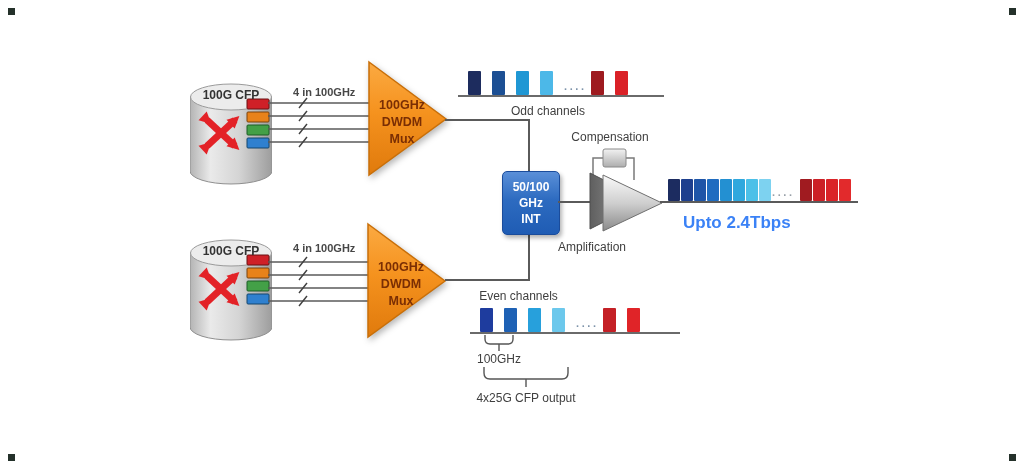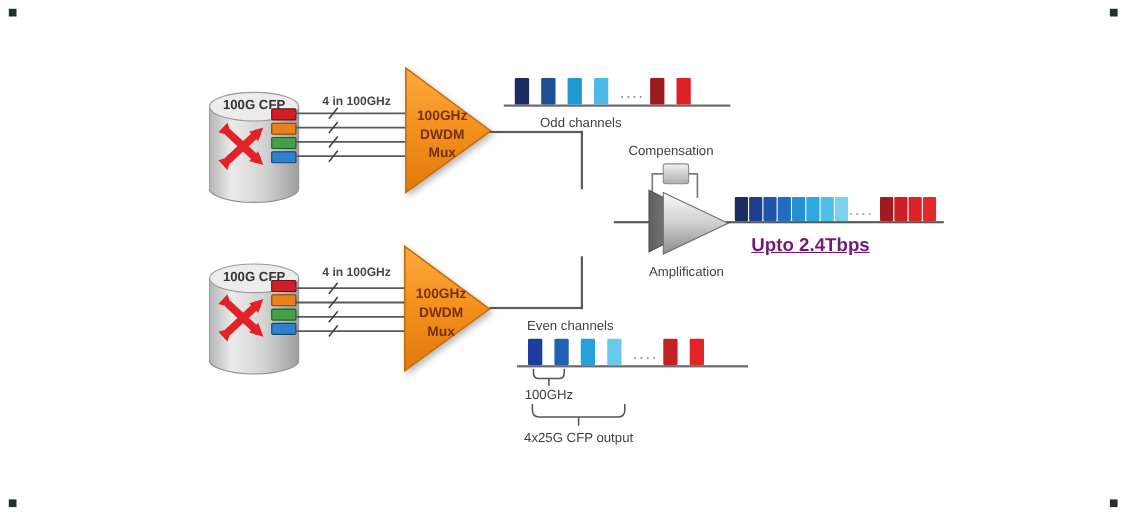--- a/index.html
+++ b/index.html
@@ -13,21 +13,21 @@
   .mux-label{width:66px;text-align:center;font-weight:bold;font-size:12.5px;line-height:17px;
              color:#7a2e04;white-space:pre-line;}
   .mux-shadow{filter:drop-shadow(2px 3px 3px rgba(0,0,0,.28));}
   .int-box{position:absolute;left:502px;top:171px;width:56px;height:62px;
            background:linear-gradient(180deg,#5a8fd8,#2d6bc0 45%,#1f5cb4);
            border:1px solid #1a4c9c;border-radius:5px;color:#fff;font-weight:bold;
            font-size:12px;line-height:16px;text-align:center;white-space:pre-line;
            box-shadow:2px 3px 4px rgba(0,0,0,.3);display:flex;align-items:center;justify-content:center;}
   .chan-label{font-size:12px;color:#3f3f3f;text-align:center;}
   .small-label{font-size:12px;color:#3f3f3f;text-align:center;}
-  .throughput{font-size:17px;font-weight:600;color:#701a75;text-decoration:underline;}
+  .throughput{font-size:17px;font-weight:600;color:#3b82f6;}
   .spectrum{position:absolute;display:flex;align-items:flex-end;}
   .spectrum.spaced{border-bottom:2px solid #6a6a6a;padding-left:10px;height:24px;}
   .spectrum.spaced .sbar{width:13px;height:24px;margin-right:11px;}
   .sbar{display:block;flex:none;border-radius:1px;}
   .gap-dots{color:#7d93aa;font-size:11px;font-weight:bold;letter-spacing:2px;
             line-height:10px;padding:0 4px 1px 0;flex:none;}
   .spectrum.contig{height:22px;}
   .spectrum.contig .sbar{width:12px;height:22px;margin-right:1px;}
   .spectrum.contig .gap-dots{color:#98a0a8;padding-right:5px;}
   .corner-mark{position:absolute;width:7px;height:7px;background:#24312a;}
@@ -101,21 +101,21 @@
 
   <div class="spectrum spaced" style="left:458px;top:71px;width:196px">
       <span class="sbar" style="background: rgb(29, 44, 94);"></span>
       <span class="sbar" style="background: rgb(28, 79, 148);"></span>
       <span class="sbar" style="background: rgb(31, 151, 212);"></span>
       <span class="sbar" style="background: rgb(76, 184, 232);"></span>
       <span class="gap-dots">····</span>
       <span class="sbar" style="background: rgb(158, 26, 31);"></span>
       <span class="sbar" style="background: rgb(218, 33, 39);"></span>
     </div>
-  <div class="lbl chan-label" style="left:468px;top:104px;width:120px">Odd channels</div>
+  <div class="lbl chan-label" style="left:488px;top:104px;width:120px">Odd channels</div>
 
   <div class="line" style="left:445px;top:119px;width:85px;height:2px"></div>
   <div class="line" style="left:528px;top:119px;width:2px;height:53px"></div>
 
   <svg class="abs" style="left:190px;top:238px" width="82" height="104">
     <path d="M0,15 v74 a41,13 0 0 0 82,0 v-74 z" fill="url(#cylBody)" stroke="#8f8f8f"></path>
     <ellipse cx="41" cy="15" rx="40.5" ry="13" fill="#ececec" stroke="#9a9a9a"></ellipse>
     <g stroke="#e32227" stroke-width="7" marker-start="url(#ah)" marker-end="url(#ah)">
       <line x1="17" y1="38" x2="45" y2="64"></line>
       <line x1="17" y1="64" x2="45" y2="38"></line>
@@ -169,20 +169,23 @@
   <svg class="abs" style="left:483px;top:335px" width="32" height="17">
     <path d="M2,0 V4 Q2,9 7,9 H25 Q30,9 30,4 V0 M16,9 V16" stroke="#555" stroke-width="1.4" fill="none"></path>
   </svg>
   <div class="lbl small-label" style="left:473px;top:352px;width:52px">100GHz</div>
 
   <svg class="abs" style="left:482px;top:367px" width="90" height="22">
     <path d="M2,0 V6 Q2,12 8,12 H80 Q86,12 86,6 V0 M44,12 V20" stroke="#555" stroke-width="1.4" fill="none"></path>
   </svg>
   <div class="lbl small-label" style="left:466px;top:391px;width:120px">4x25G CFP output</div>
 
+  <div class="int-box">50/100
+GHz
+INT</div>
   <div class="line" style="left:558px;top:201px;width:44px;height:2px"></div>
 
   <svg class="abs" style="left:585px;top:144px" width="60" height="42">
     <defs>
       <linearGradient id="compG" x1="0" y1="0" x2="0" y2="1">
         <stop offset="0" stop-color="#f2f2f2"></stop>
           <stop offset="1" stop-color="#aeaeae"></stop>
       </linearGradient>
     </defs>
     <path d="M8,34 V14 H18 M41,14 H49 V36" stroke="#7a7a7a" stroke-width="1.5" fill="none"></path>
@@ -198,21 +201,21 @@
       </linearGradient>
       <linearGradient id="ampFront" x1="0" y1="0" x2="0" y2="1">
         <stop offset="0" stop-color="#fafafa"></stop>
           <stop offset="0.5" stop-color="#cfcfcf"></stop>
         <stop offset="1" stop-color="#8a8a8a"></stop>
       </linearGradient>
     </defs>
     <polygon points="5,8 60,36 5,64" fill="url(#ampBack)" stroke="#4f4f4f"></polygon>
     <polygon points="18,10 77,38 18,66" fill="url(#ampFront)" stroke="#6f6f6f"></polygon>
   </svg>
-  <div class="lbl small-label" style="left:576px;top:240px;width:96px">Amplification</div>
+  <div class="lbl small-label" style="left:544px;top:240px;width:96px">Amplification</div>
 
   <div class="line" style="left:660px;top:201px;width:198px;height:2px"></div>
   <div class="spectrum contig" style="left:668px;top:179px;width:190px">
       <span class="sbar" style="background: rgb(28, 44, 96);"></span>
       <span class="sbar" style="background: rgb(29, 63, 142);"></span>
       <span class="sbar" style="background: rgb(30, 85, 168);"></span>
       <span class="sbar" style="background: rgb(31, 108, 192);"></span>
       <span class="sbar" style="background: rgb(35, 144, 210);"></span>
       <span class="sbar" style="background: rgb(47, 168, 222);"></span>
       <span class="sbar" style="background: rgb(76, 192, 232);"></span>

